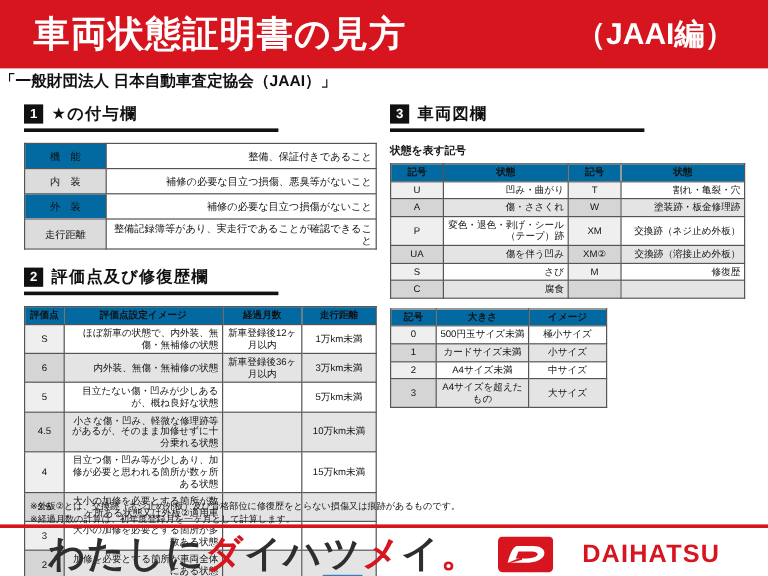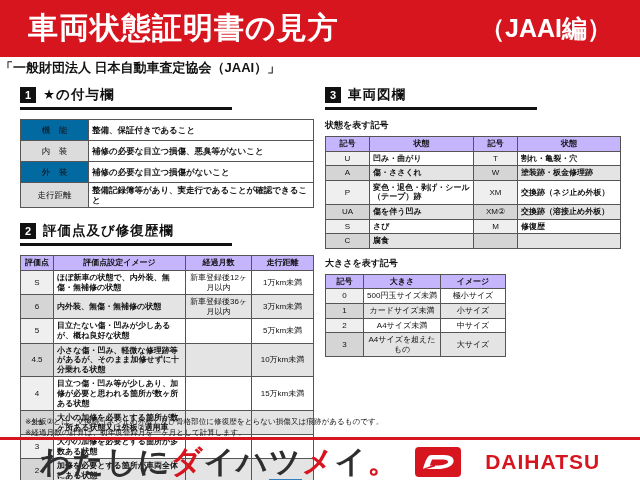--- a/index.html
+++ b/index.html
@@ -24,23 +24,23 @@
   .sec-badge { width:16px; height:16px; background:#111; color:#fff; font-size:11px; font-weight:bold;
                display:flex; align-items:center; justify-content:center; flex:0 0 16px; }
   .sec-title { font-size:13.5px; font-weight:bold; color:#111; letter-spacing:1px; }
 
   .sub-label { font-size:9px; font-weight:bold; color:#111; margin:2px 0 4px 0; }
 
   
   table { border-collapse:collapse; table-layout:fixed; width:100%; }
   td, th { border:1px solid #555; font-size:8px; color:#111; padding:2px 3px; vertical-align:middle;
            line-height:1.2; overflow:hidden; }
-  th { background:#c4b5fd; font-weight:bold; text-align:center; }
+  th { background:#0369a1; font-weight:bold; text-align:center; }
   td.sym  { background:#efefef; text-align:center; }
-  td.desc { text-align:left;font-weight:bold; }
+  td.desc { text-align:right; }
   td.ctr  { text-align:center; }
   tbody tr:nth-child(even) td { background:#e4e4e4; }
   tbody tr:nth-child(even) td.sym { background:#d5d5d5; }
 
   #star-table td { height:21px; font-size:8.5px; }
   #star-table td.sym { background:#0369a1; }
   #star-table tbody tr:nth-child(even) td { background:#fff; }
   #star-table tbody tr:nth-child(even) td.sym { background:#dcdcdc; }
 
   #eval-table { margin-top:2px; }
@@ -237,21 +237,20 @@
             <tr>
               <td class="sym">C</td>
               <td class="desc">腐食</td>
               <td class="sym"></td>
               <td class="desc"></td>
             </tr>
           </tbody>
       </table>
     </div>
 
-    <div class="sub-label">大きさを表す記号</div>
     <table id="size-table">
       <colgroup>
           <col style="width:38px">
           <col style="width:77px">
           <col>
         </colgroup>
       <thead>
           <tr>
             <th>記号</th>
             <th>大きさ</th>

